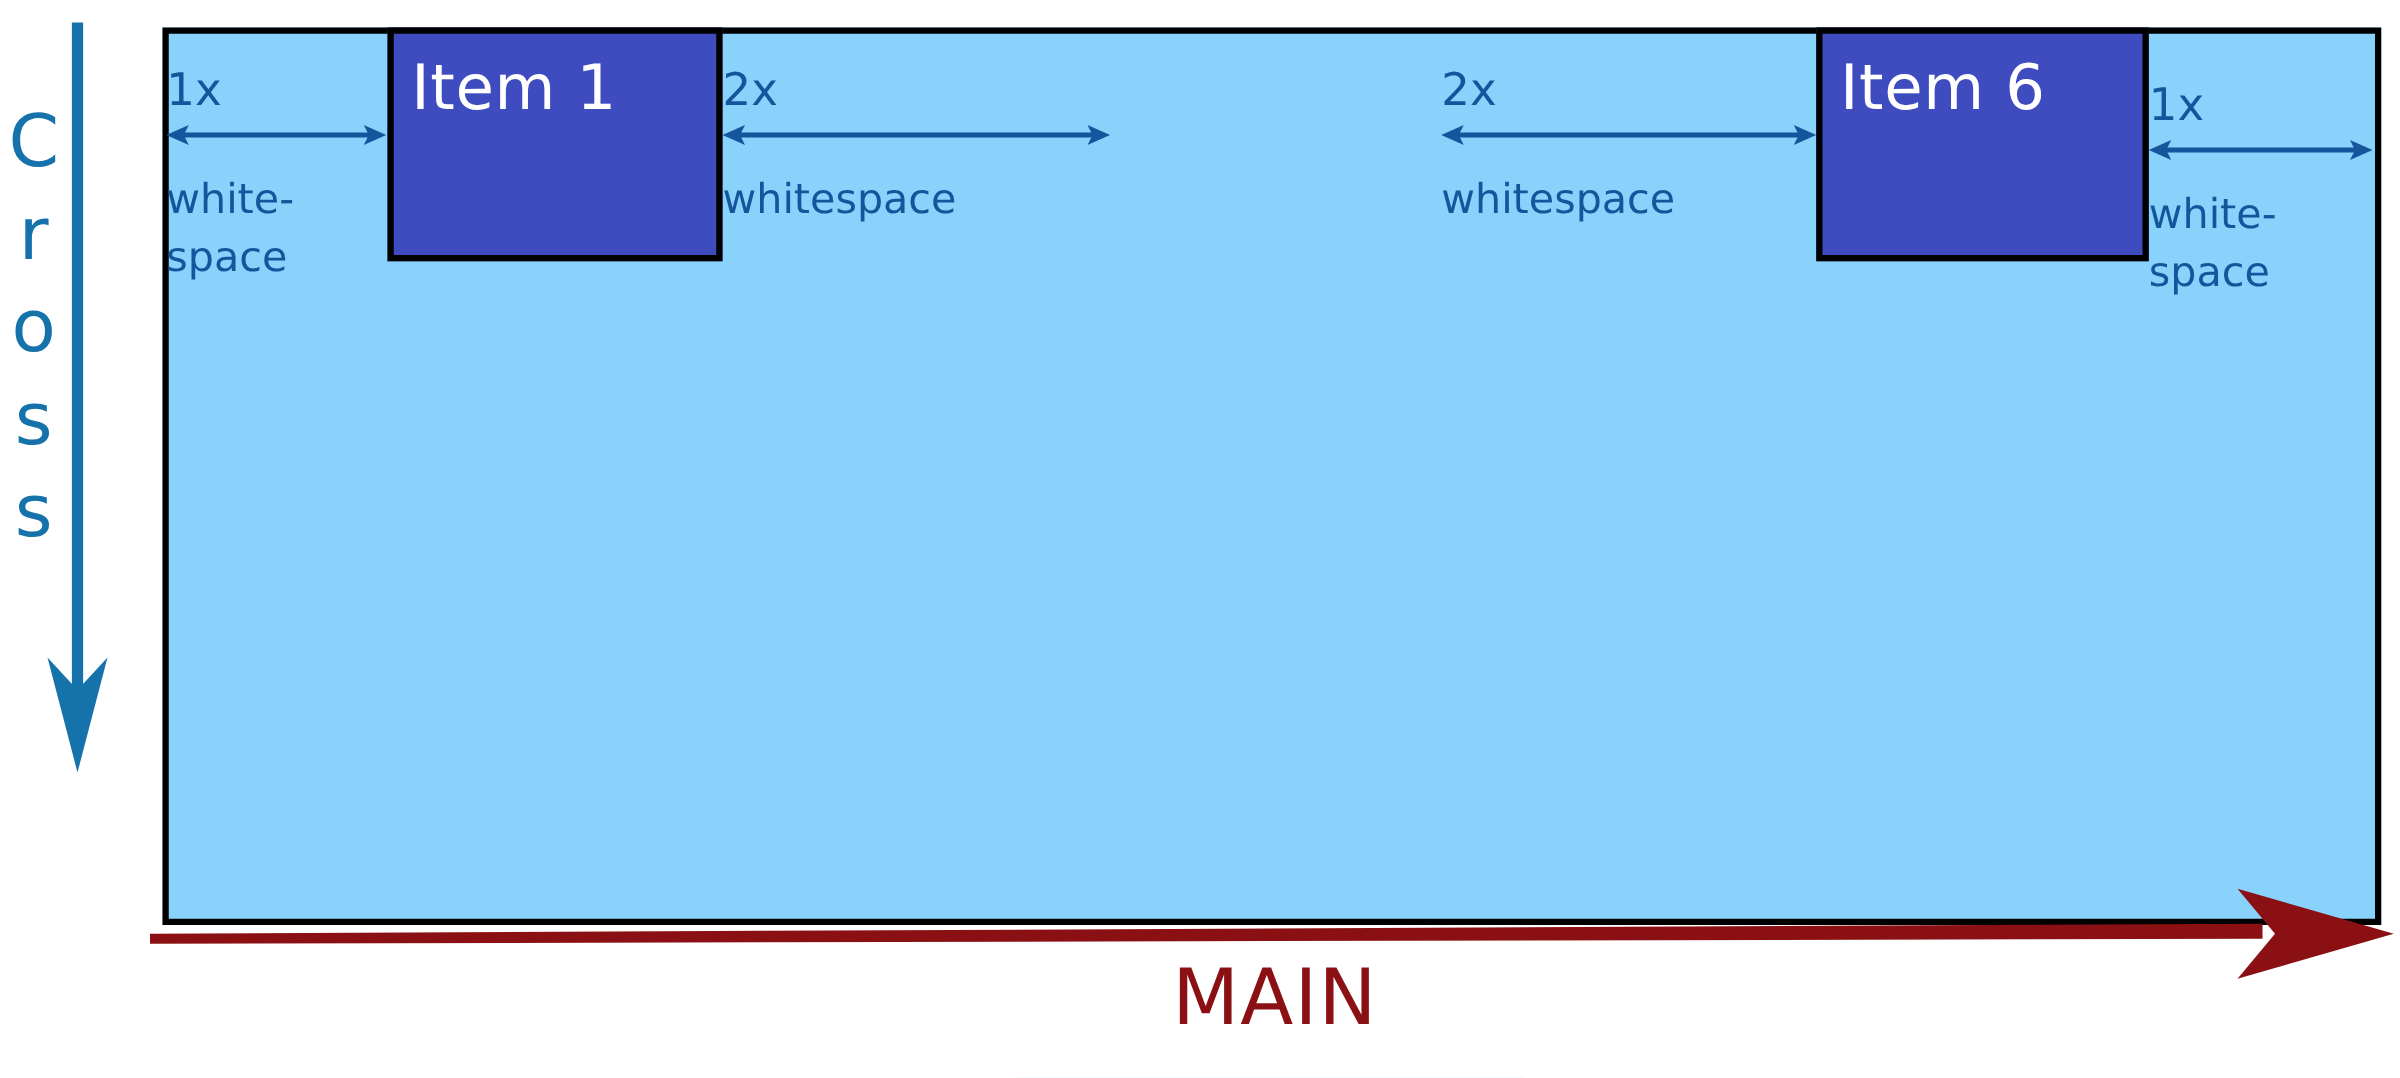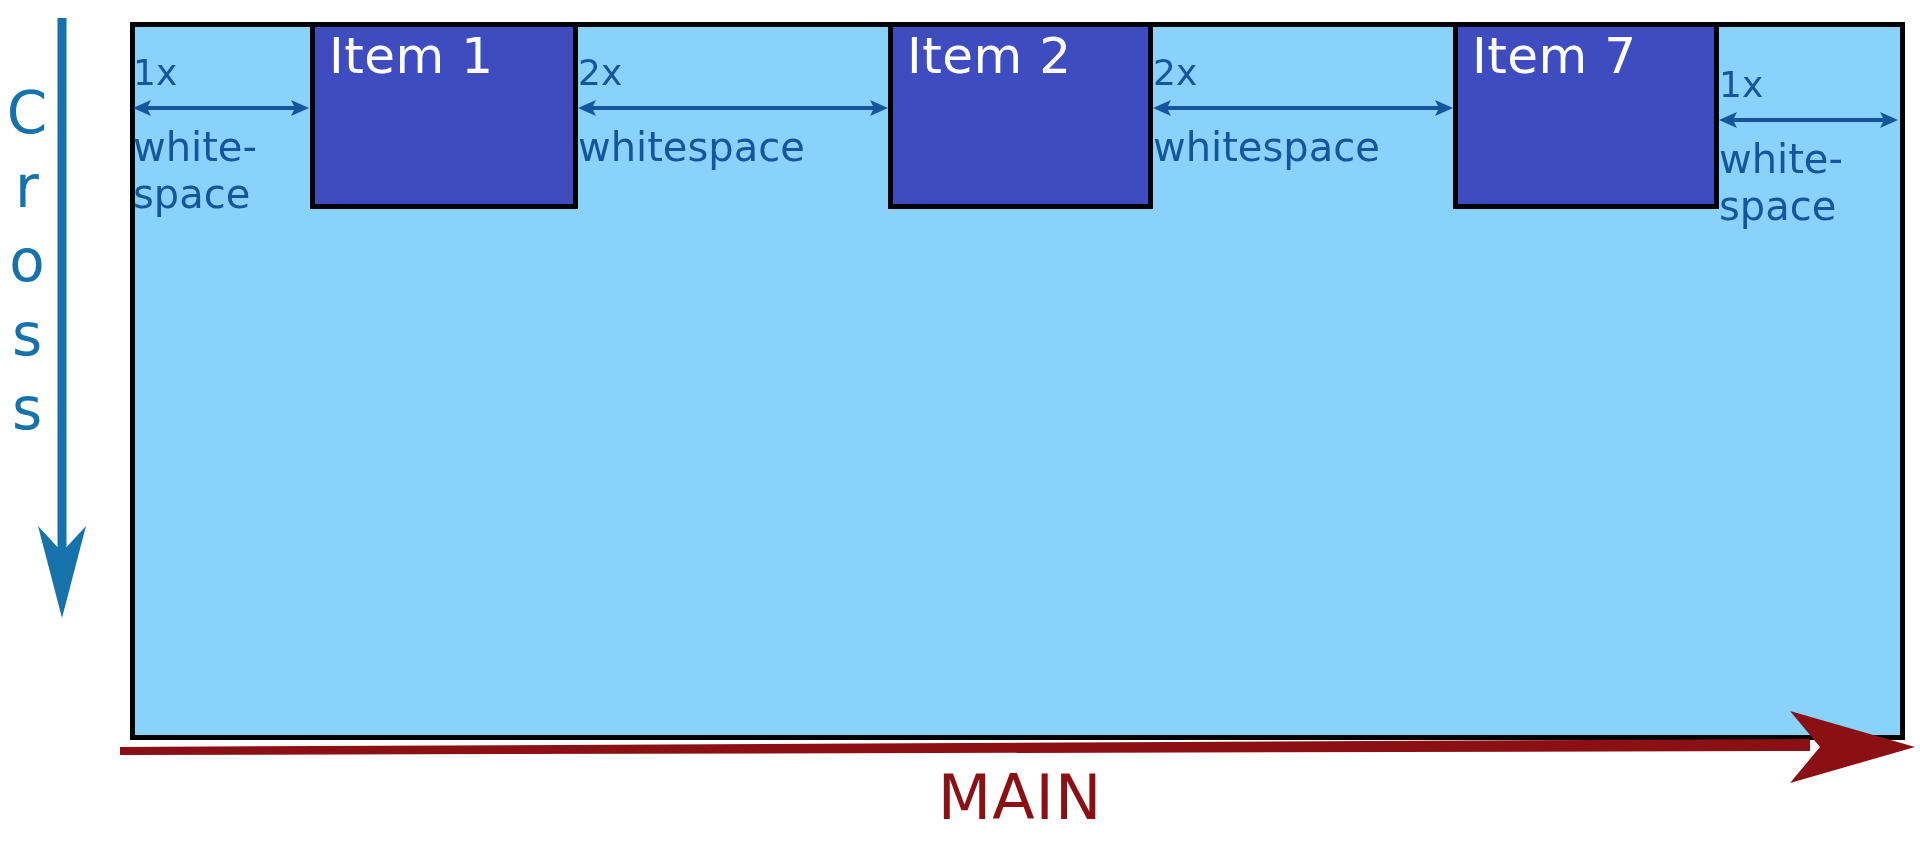--- a/index.html
+++ b/index.html
@@ -37,21 +37,21 @@
     position: absolute;
     top: 22px;
     height: 187px;
     background: #3e4cc0;
     border: 5px solid #000000;
     box-sizing: border-box;
     color: #ffffff;
     font-size: 50px;
     line-height: 1;
     padding-left: 14px;
-    padding-top: 4px;
+    padding-top: 18px;
     letter-spacing: 0.5px;
   }
   .flex-item .item-label {
     display: block;
     white-space: nowrap;
   }
   #item-1 { left: 310px; width: 268px; }
   #item-2 { left: 888px; width: 265px; }
   #item-3 { left: 1453px; width: 266px; }
 
@@ -66,22 +66,22 @@
     bottom: 100%;
     margin-bottom: 2px;
     font-size: 36px;
     line-height: 40px;
     white-space: nowrap;
   }
   .measure .m-bottom {
     position: absolute;
     width: 100%;
     top: 100%;
-    margin-top: 3px;
-    font-size: 40px;
+    margin-top: 14px;
+    font-size: 33px;
     line-height: 47px;
   }
   .measure .m-bottom span { display: block; }
   .measure svg { display: block; width: 100%; height: 26px; overflow: visible; }
 
   
   #cross-axis {
     position: absolute;
     left: 0px;
     top: 18px;
@@ -153,25 +153,22 @@
       <line x1="24" y1="0" x2="24" y2="540" stroke="#1572ab" stroke-width="9"></line>
       <polygon points="24,600 0,508 24,534 48,508" fill="#1572ab"></polygon>
     </svg>
   </div>
 
   <div class="flex-container"></div>
 
   <div id="item-1" class="flex-item">
     <span class="item-label">Item 1</span>
   </div>
-  <div id="item-2" class="flex-item">
-    <span class="item-label">Item 2</span>
-  </div>
   <div id="item-3" class="flex-item">
-    <span class="item-label">Item 7</span>
+    <span class="item-label">Item 6</span>
   </div>
 
   <div class="measure" style="left:133px; top:95px; width:176px;">
     <div class="m-top">1x</div>
     <svg viewBox="0 0 176 26" preserveAspectRatio="none">
       <line x1="10" y1="13" x2="166" y2="13" stroke="#15559c" stroke-width="4"></line>
       <polygon points="0,13 18,5 14,13 18,21" fill="#15559c"></polygon>
       <polygon points="176,13 158,5 162,13 158,21" fill="#15559c"></polygon>
     </svg>
     <div class="m-bottom">

